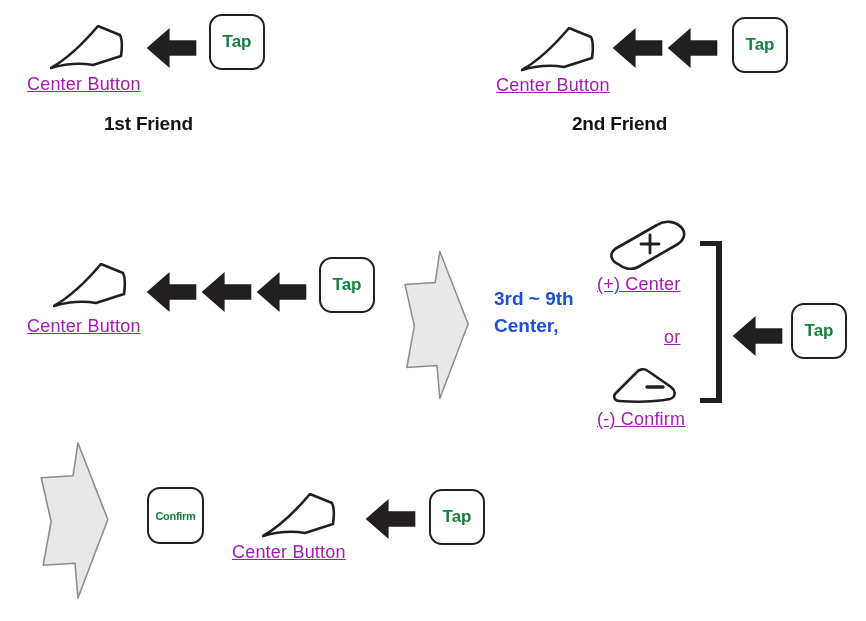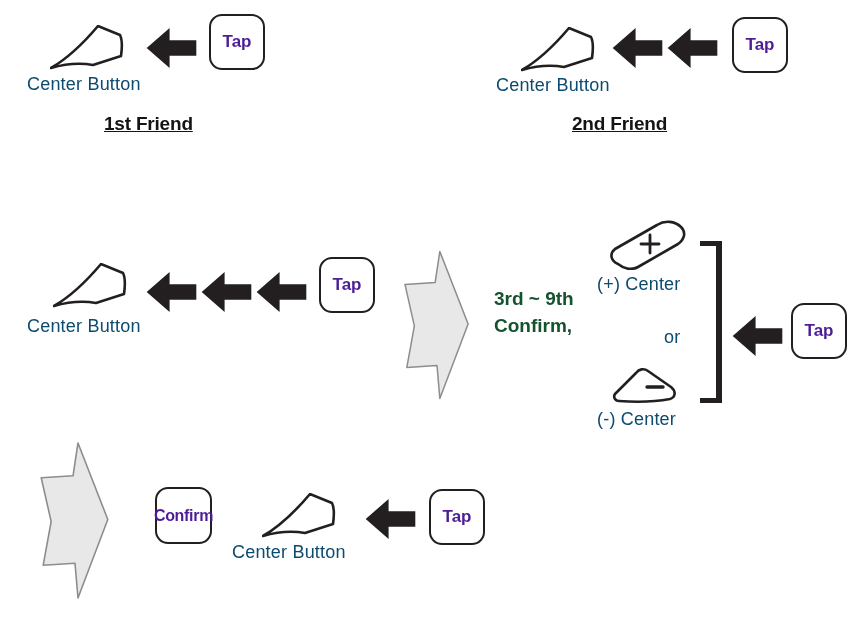--- a/index.html
+++ b/index.html
@@ -2,40 +2,40 @@
 <html><head>
 <meta charset="utf-8">
 <style>
   html,body{margin:0;padding:0;background:#fff;}
   .stage{
     position:relative;width:866px;height:621px;background:#fff;overflow:hidden;
     font-family:"Liberation Sans", sans-serif;
   }
   .lbl{
     position:absolute;font:400 18px/1.1 "Liberation Sans",sans-serif;
-    color:#0c4a6e;white-space:nowrap;letter-spacing:.2px;
+    color:#a21caf;white-space:nowrap;letter-spacing:.2px;text-decoration:underline;
   }
   .ttl{
     position:absolute;font:700 19px/1.1 "Liberation Sans",sans-serif;
-    color:#141414;white-space:nowrap;letter-spacing:-.2px;text-decoration:underline;
+    color:#141414;white-space:nowrap;letter-spacing:-.2px;
   }
   .tapbtn{
     position:absolute;width:52px;height:52px;background:#fff;
     border:2.5px solid #231f20;border-radius:13px;
     display:flex;align-items:center;justify-content:center;
-    font:700 17px "Liberation Sans",sans-serif;color:#4c1d95;
+    font:700 17px "Liberation Sans",sans-serif;color:#15803d;
     box-sizing:content-box;
   }
-  .tapbtn.small-text{font-size:16px;letter-spacing:-.3px;margin-left:8px;}
+  .tapbtn.small-text{font-size:11px;letter-spacing:-.3px;}
   .bracket{
     position:absolute;width:16px;height:152px;
     border-top:5px solid #231f20;border-right:6px solid #231f20;border-bottom:5px solid #231f20;
   }
   .selblock{position:absolute;}
-  .selblock div{font:700 19px/27px "Liberation Sans",sans-serif;color:#14532d;white-space:nowrap;}
+  .selblock div{font:700 19px/27px "Liberation Sans",sans-serif;color:#1d4ed8;white-space:nowrap;}
   svg.icon{position:absolute;overflow:visible;}
 </style>
 </head>
 <body>
 
 <svg width="0" height="0" style="position:absolute">
   <defs>
     <symbol id="sym-center" viewBox="0 0 80 45">
       <path d="M1,43 C20,32 37,14 48,1 L70,10 C73,16 72,24 71,31 L43,40 C29,37.5 13,39.5 1,43 Z" fill="#ffffff" stroke="#231f20" stroke-width="2.6" stroke-linejoin="round" stroke-linecap="round"></path>
     </symbol>
@@ -101,32 +101,32 @@
       <span>Tap</span>
     </div>
   <div class="lbl" style="left:27px;top:317px">Center Button</div>
 
   <svg class="icon" style="left:404px;top:247px" width="66" height="156">
       <use href="#sym-flow"></use>
     </svg>
 
   <div class="selblock" style="left:494px;top:285px">
     <div>3rd ~ 9th</div>
-    <div>Confirm,</div>
+    <div>Center,</div>
   </div>
 
   <svg class="icon" style="left:608px;top:220px" width="80" height="50">
       <use href="#sym-plus"></use>
     </svg>
   <div class="lbl" style="left:597px;top:275px">(+) Center</div>
   <div class="lbl" style="left:664px;top:328px">or</div>
   <svg class="icon" style="left:612px;top:366px" width="70" height="40">
       <use href="#sym-minus"></use>
     </svg>
-  <div class="lbl" style="left:597px;top:410px">(-) Center</div>
+  <div class="lbl" style="left:597px;top:410px">(-) Confirm</div>
 
   <div class="bracket" style="left:700px;top:241px"></div>
   <svg class="icon" style="left:732px;top:315px" width="51" height="42">
       <use href="#sym-arrow"></use>
     </svg>
   <div class="tapbtn" style="left:791px;top:303px">
       <span>Tap</span>
     </div>
 
   <svg class="icon" style="left:39px;top:442px" width="72" height="157">

